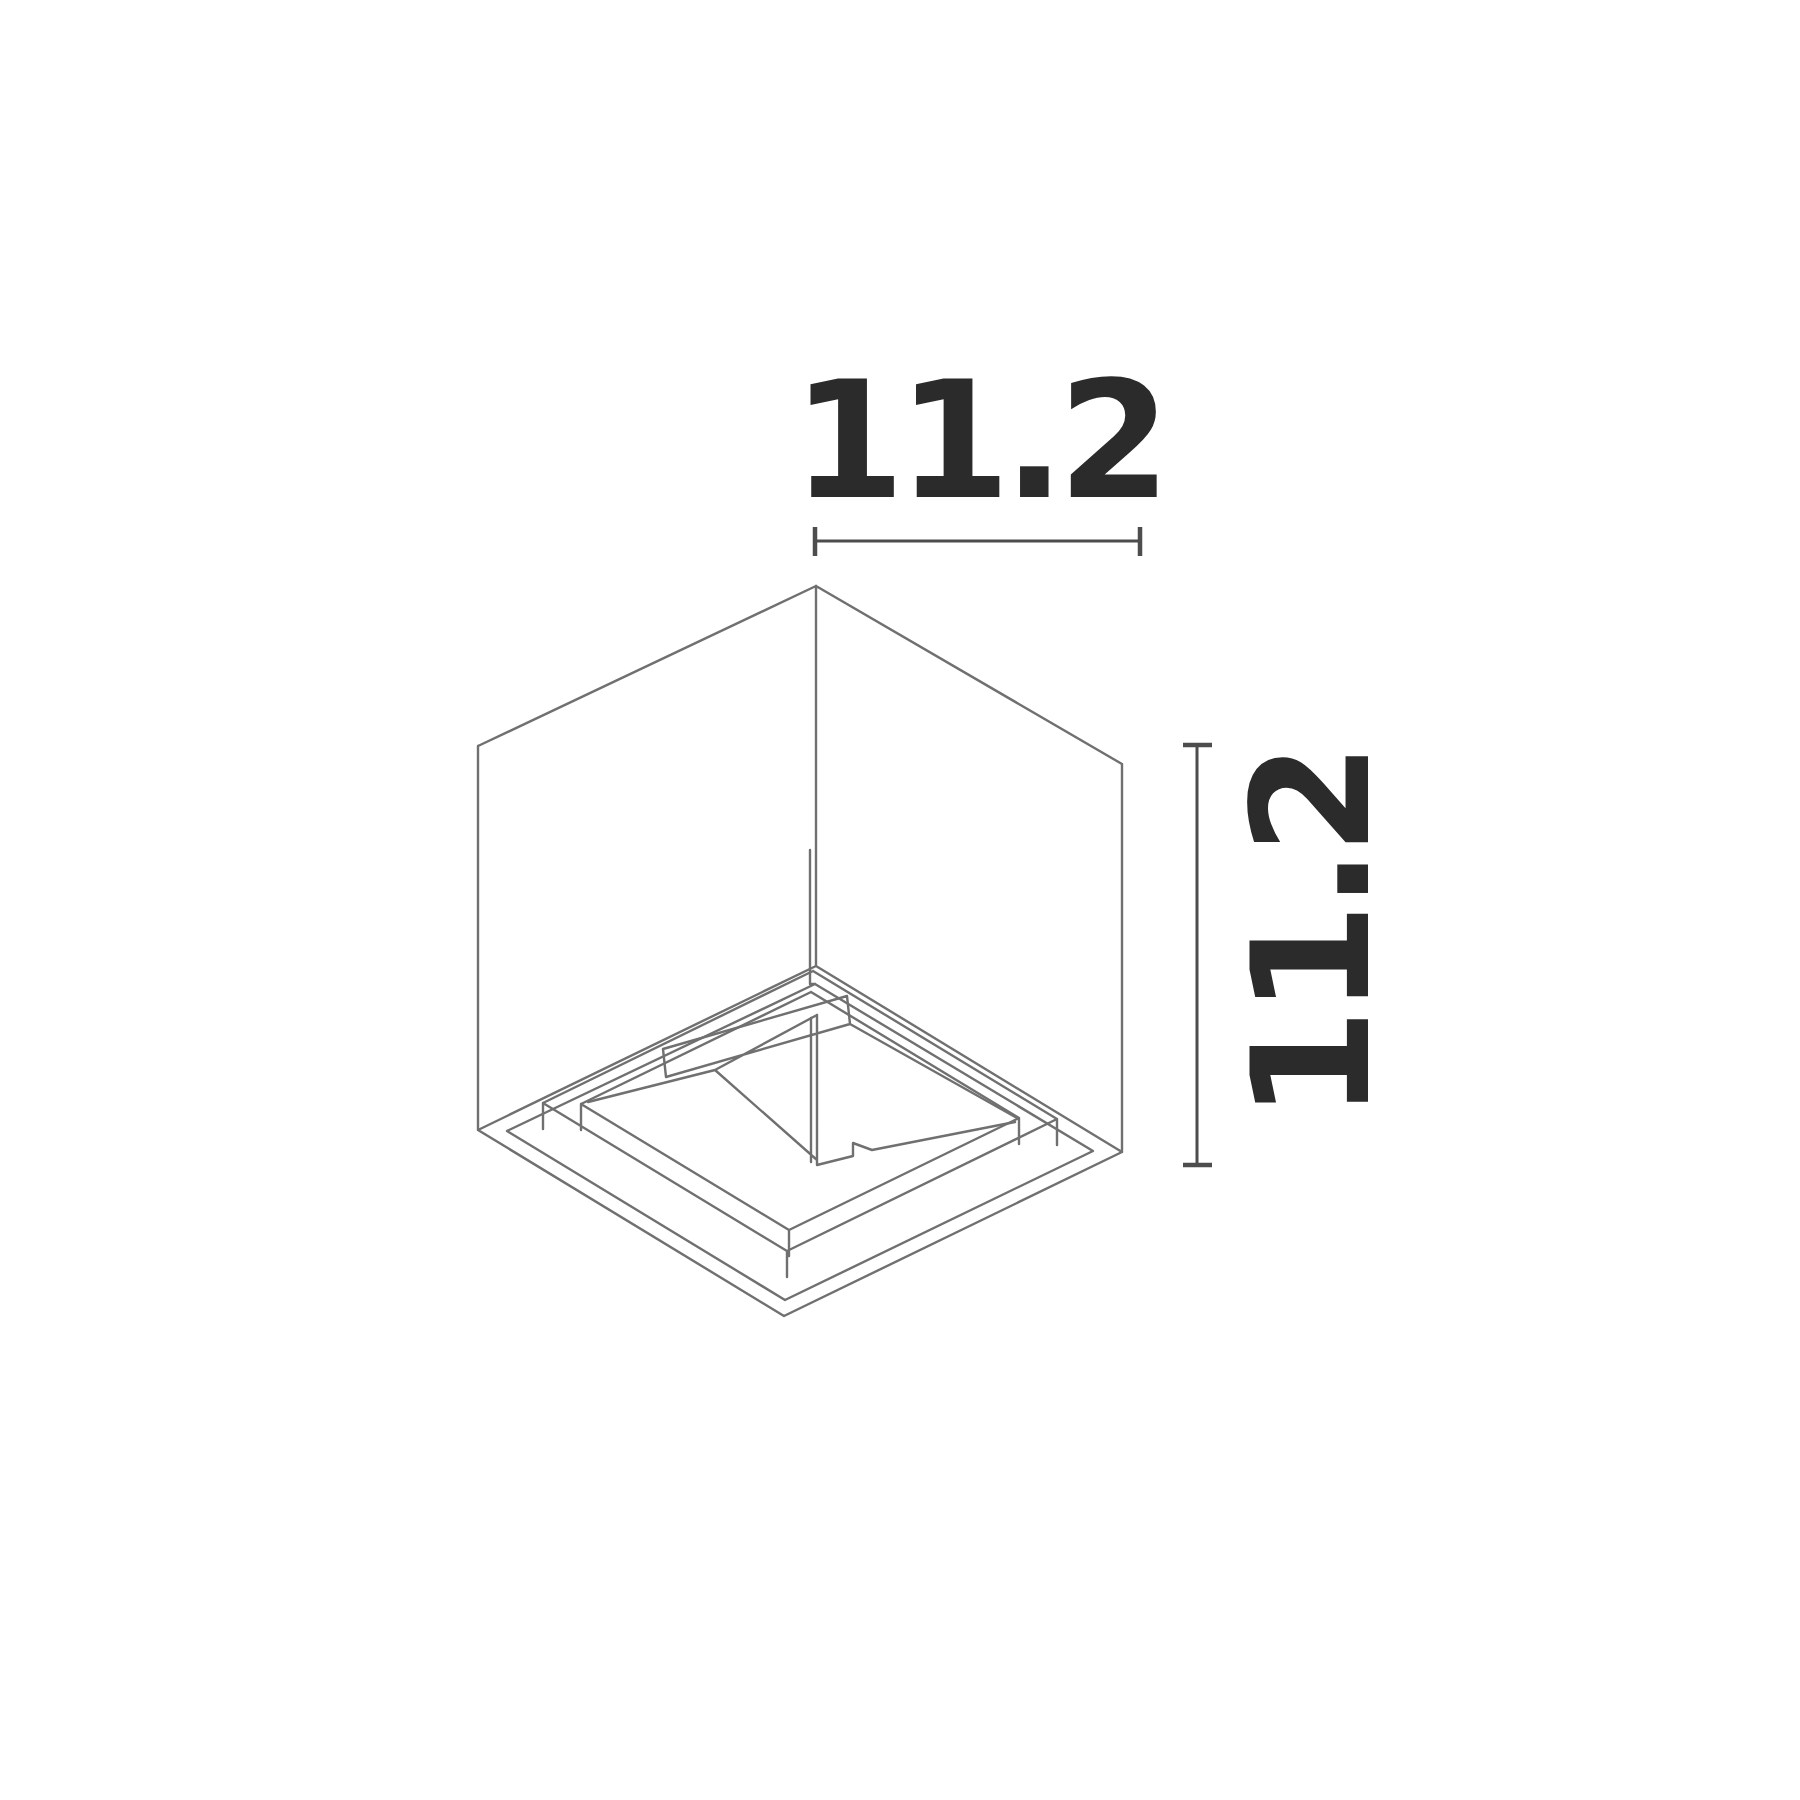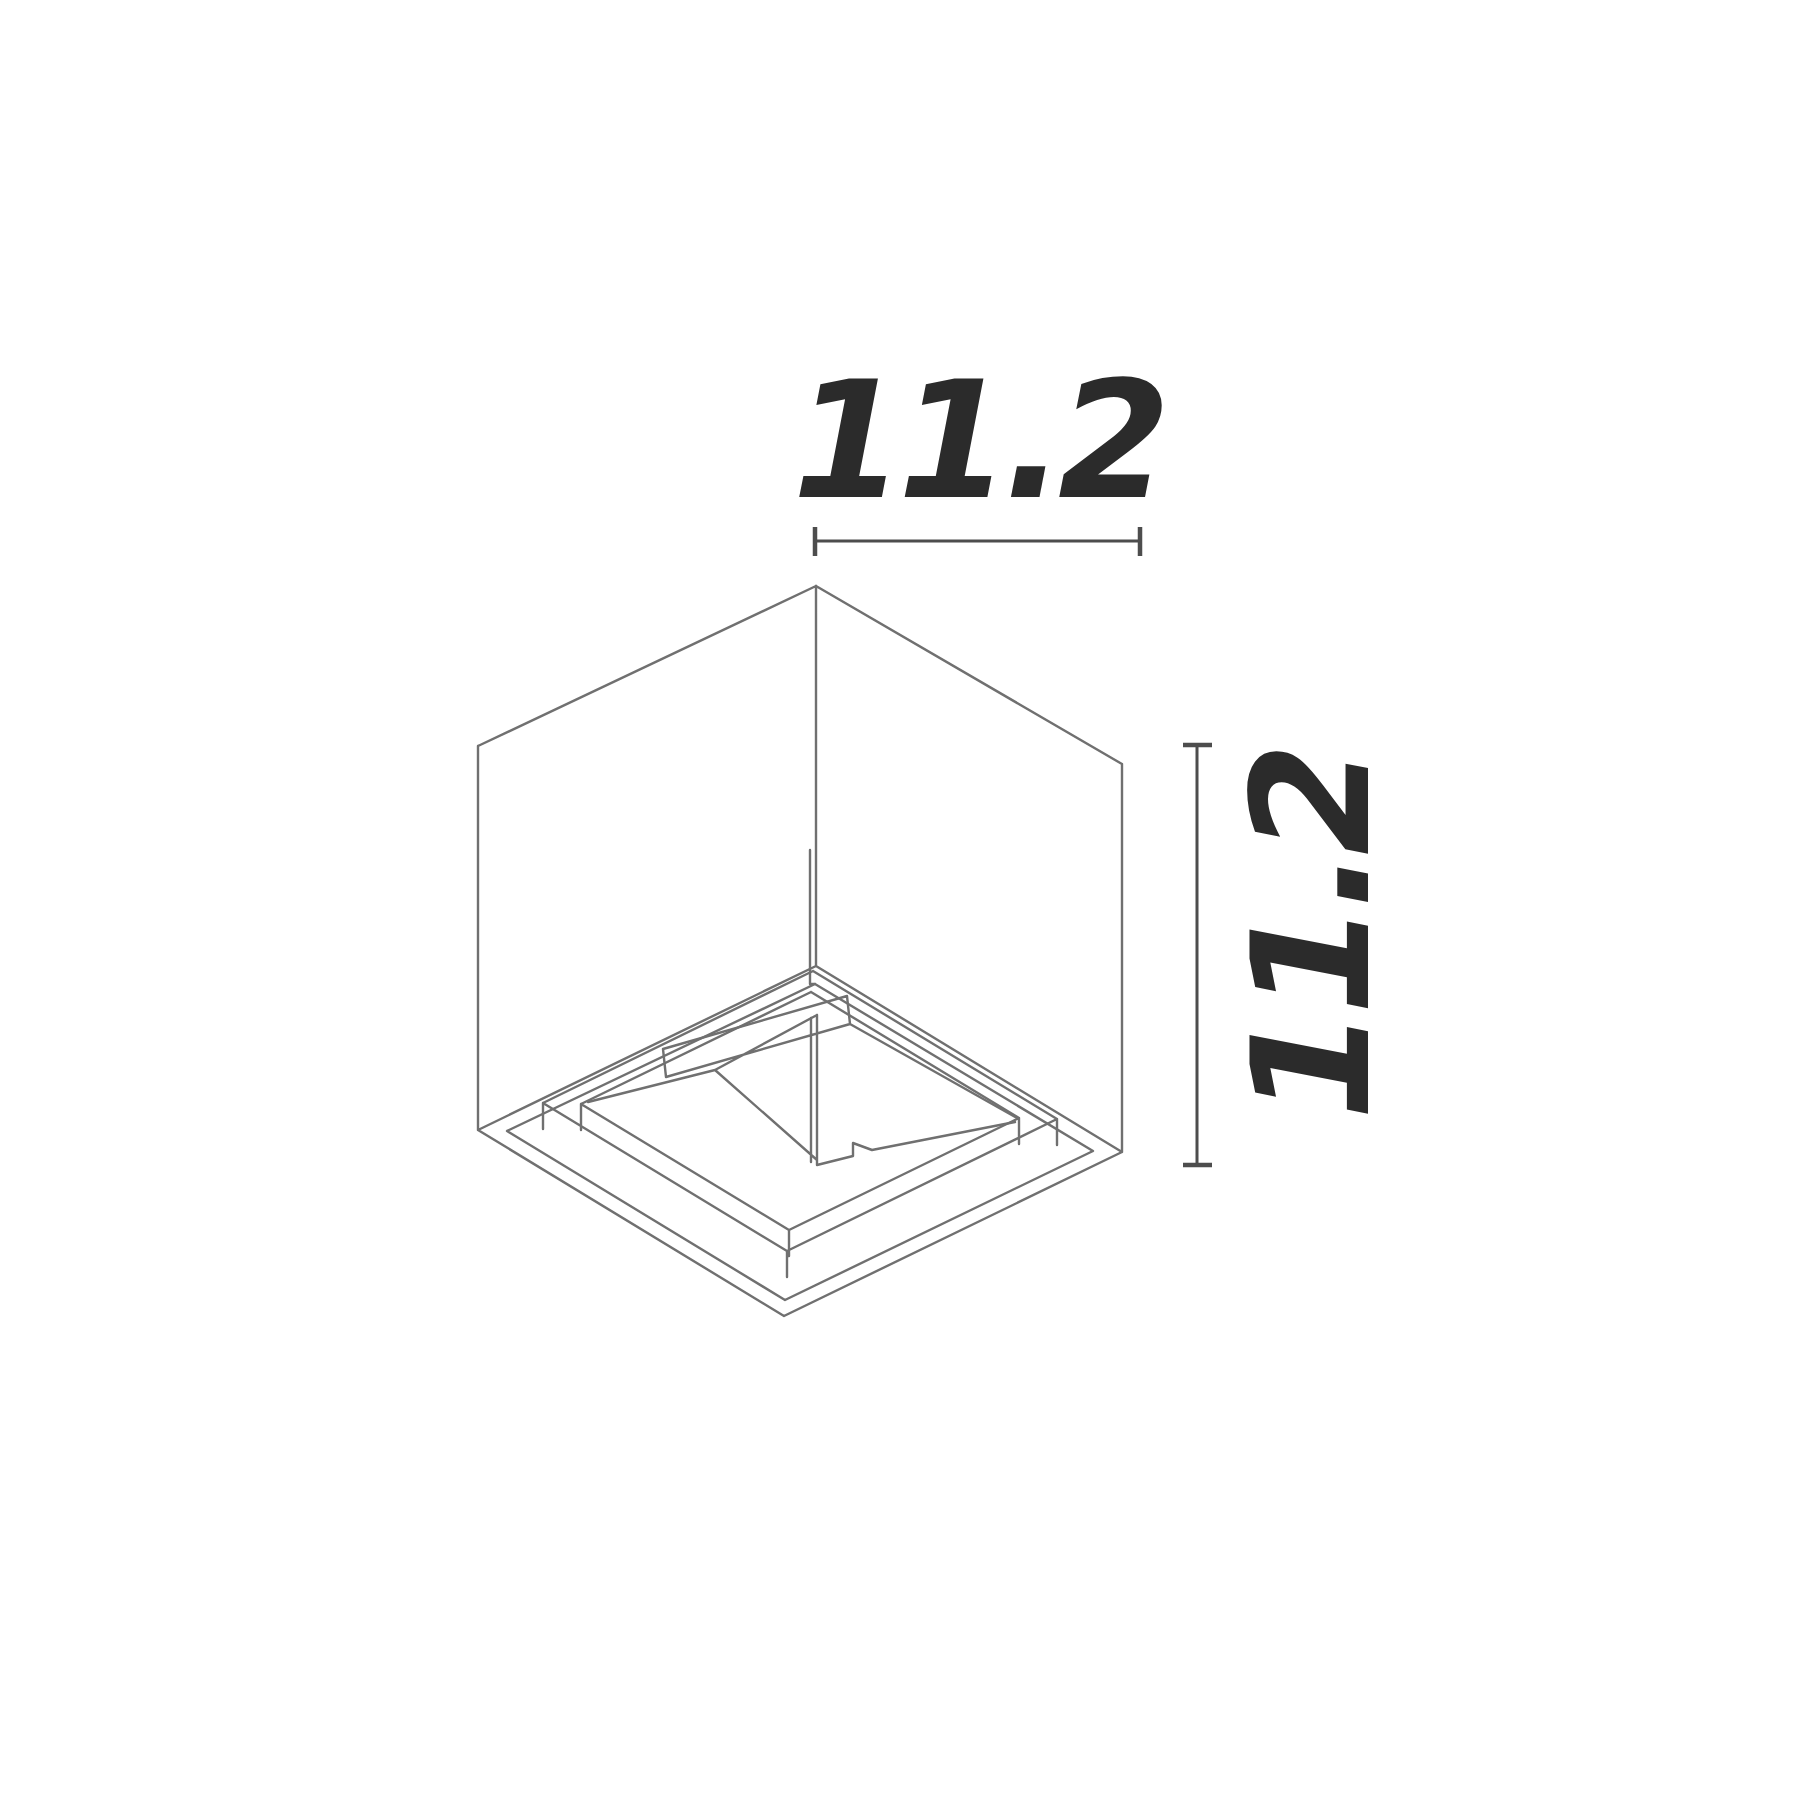--- a/index.html
+++ b/index.html
@@ -7,21 +7,20 @@
     padding: 0;
     background: #ffffff;
   }
   .stage {
     position: relative;
     width: 1800px;
     height: 1800px;
     background: #ffffff;
     overflow: hidden;
     font-family: "DejaVu Sans", "Liberation Sans", sans-serif;
-    font-style: italic;
   }
   svg { display: block; }
   .wire {
     fill: none;
     stroke-width: 2.4;
     stroke-linecap: round;
     stroke-linejoin: round;
   }
   .dimline {
     fill: none;

